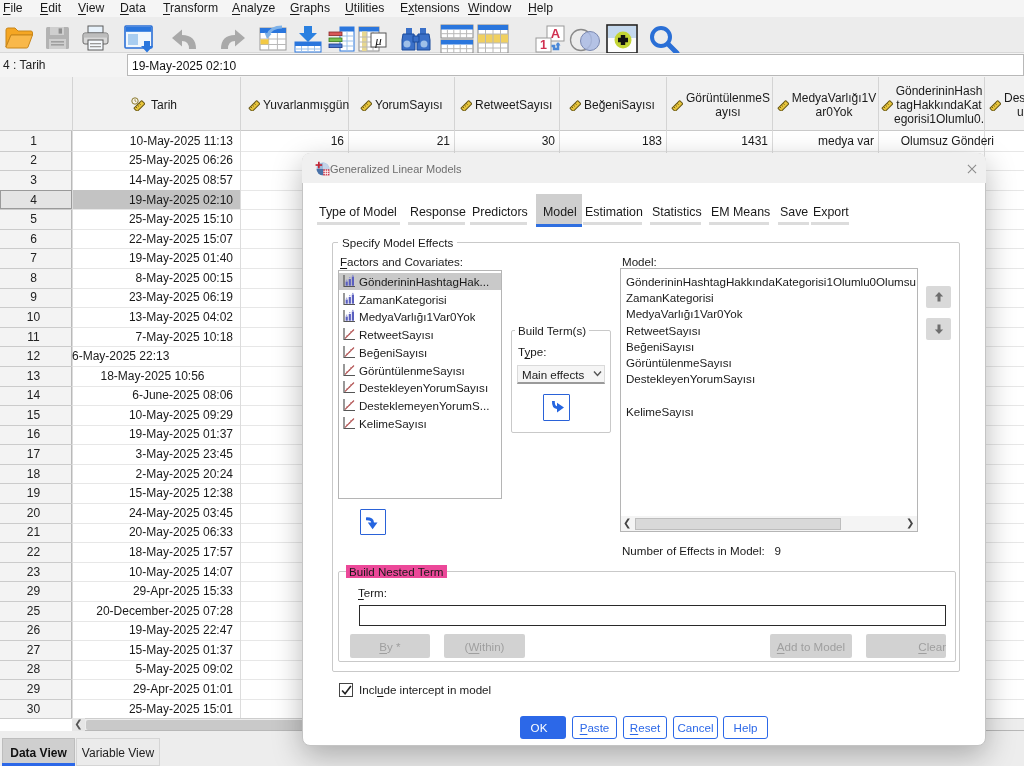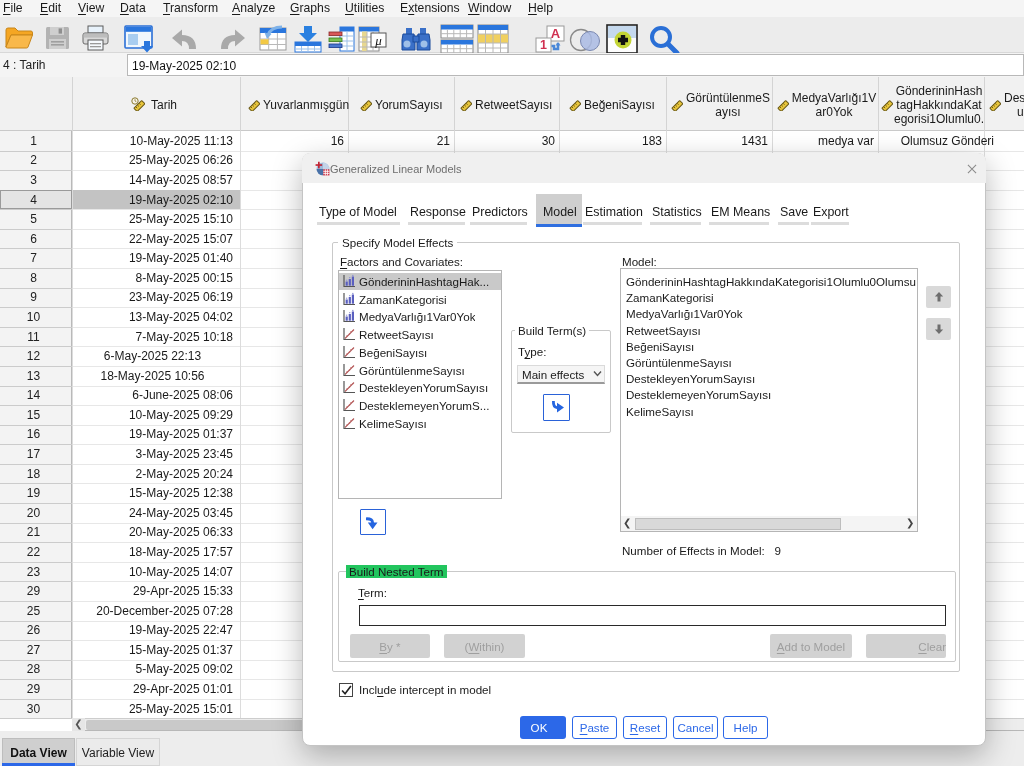--- a/index.html
+++ b/index.html
@@ -374,21 +374,21 @@
 <div class="txt" style="left:72px;top:251.27px;width:161px;text-align:right;font-size:12px;color:#1a1a1a">19-May-2025 01:40</div>
 <div class="txt" style="left:0;top:270.85px;width:67px;text-align:center;font-size:12px;color:#222">8</div>
 <div class="txt" style="left:72px;top:270.85px;width:161px;text-align:right;font-size:12px;color:#1a1a1a">8-May-2025 00:15</div>
 <div class="txt" style="left:0;top:290.43px;width:67px;text-align:center;font-size:12px;color:#222">9</div>
 <div class="txt" style="left:72px;top:290.43px;width:161px;text-align:right;font-size:12px;color:#1a1a1a">23-May-2025 06:19</div>
 <div class="txt" style="left:0;top:310.01px;width:67px;text-align:center;font-size:12px;color:#222">10</div>
 <div class="txt" style="left:72px;top:310.01px;width:161px;text-align:right;font-size:12px;color:#1a1a1a">13-May-2025 04:02</div>
 <div class="txt" style="left:0;top:329.59px;width:67px;text-align:center;font-size:12px;color:#222">11</div>
 <div class="txt" style="left:72px;top:329.59px;width:161px;text-align:right;font-size:12px;color:#1a1a1a">7-May-2025 10:18</div>
 <div class="txt" style="left:0;top:349.17px;width:67px;text-align:center;font-size:12px;color:#222">12</div>
-<div class="txt" style="left:72px;top:349.17px;width:161px;text-align:center;font-size:12px;color:#1a1a1a">6-May-2025 22:13</div>
+<div class="txt" style="left:72px;top:349.17px;width:161px;text-align:left;font-size:12px;color:#1a1a1a">6-May-2025 22:13</div>
 <div class="txt" style="left:0;top:368.75px;width:67px;text-align:center;font-size:12px;color:#222">13</div>
 <div class="txt" style="left:72px;top:368.75px;width:161px;text-align:center;font-size:12px;color:#1a1a1a">18-May-2025 10:56</div>
 <div class="txt" style="left:0;top:388.33px;width:67px;text-align:center;font-size:12px;color:#222">14</div>
 <div class="txt" style="left:72px;top:388.33px;width:161px;text-align:right;font-size:12px;color:#1a1a1a">6-June-2025 08:06</div>
 <div class="txt" style="left:0;top:407.91px;width:67px;text-align:center;font-size:12px;color:#222">15</div>
 <div class="txt" style="left:72px;top:407.91px;width:161px;text-align:right;font-size:12px;color:#1a1a1a">10-May-2025 09:29</div>
 <div class="txt" style="left:0;top:427.49px;width:67px;text-align:center;font-size:12px;color:#222">16</div>
 <div class="txt" style="left:72px;top:427.49px;width:161px;text-align:right;font-size:12px;color:#1a1a1a">19-May-2025 01:37</div>
 <div class="txt" style="left:0;top:447.07px;width:67px;text-align:center;font-size:12px;color:#222">17</div>
 <div class="txt" style="left:72px;top:447.07px;width:161px;text-align:right;font-size:12px;color:#1a1a1a">3-May-2025 23:45</div>
@@ -582,37 +582,36 @@
     </svg>
     <div class="txt" style="left:320px;top:102px;font-size:11.6px;color:#1a1a1a"><u>M</u>odel:</div>
     <div class="abs" style="left:318px;top:115px;width:298px;height:264px;background:#fff;border:1px solid #b5b5b5"></div>
     <div class="txt" style="left:324px;top:122.0px;font-size:11.6px;color:#1a1a1a;width:290px;overflow:hidden">GönderininHashtagHakkındaKategorisi1Olumlu0Olumsuz</div>
     <div class="txt" style="left:324px;top:138.2px;font-size:11.6px;color:#1a1a1a;width:290px;overflow:hidden">ZamanKategorisi</div>
     <div class="txt" style="left:324px;top:154.4px;font-size:11.6px;color:#1a1a1a;width:290px;overflow:hidden">MedyaVarlığı1Var0Yok</div>
     <div class="txt" style="left:324px;top:170.6px;font-size:11.6px;color:#1a1a1a;width:290px;overflow:hidden">RetweetSayısı</div>
     <div class="txt" style="left:324px;top:186.8px;font-size:11.6px;color:#1a1a1a;width:290px;overflow:hidden">BeğeniSayısı</div>
     <div class="txt" style="left:324px;top:203.0px;font-size:11.6px;color:#1a1a1a;width:290px;overflow:hidden">GörüntülenmeSayısı</div>
     <div class="txt" style="left:324px;top:219.2px;font-size:11.6px;color:#1a1a1a;width:290px;overflow:hidden">DestekleyenYorumSayısı</div>
-    <div class="txt" style="left:324px;top:235.4px;font-size:11.6px;color:#1a1a1a;width:290px;overflow:hidden">DesteklemeyenYorumSayısı</div>
     <div class="txt" style="left:324px;top:251.6px;font-size:11.6px;color:#1a1a1a;width:290px;overflow:hidden">KelimeSayısı</div>
     <div class="abs" style="left:319px;top:363px;width:296px;height:15px;background:#f4f4f4"></div>
     <div class="txt" style="left:321px;top:364px;font-size:10px;color:#444">❮</div>
     <div class="txt" style="left:604px;top:364px;font-size:10px;color:#444">❯</div>
     <div class="abs" style="left:333px;top:364.5px;width:206px;height:12px;background:#d9d9d9;border:1px solid #bdbdbd"></div>
     <div class="abs" style="left:624px;top:133px;width:25px;height:22px;background:#d9d9d9;border-radius:2px"></div>
 <svg class="abs" style="left:632px;top:138px" width="10" height="12" viewBox="0 0 12 13">
       <path d="M4.2 12 L7.8 12 L7.8 6 L11 6 L6 0.5 L1 6 L4.2 6 Z" fill="#6e6e6e"></path>
     </svg>
     <div class="abs" style="left:624px;top:165px;width:25px;height:22px;background:#d9d9d9;border-radius:2px"></div>
 <svg class="abs" style="left:632px;top:170px" width="10" height="12" viewBox="0 0 12 13">
       <path d="M4.2 1 L7.8 1 L7.8 7 L11 7 L6 12.5 L1 7 L4.2 7 Z" fill="#6e6e6e"></path>
     </svg>
     <div class="txt" style="left:320px;top:391px;font-size:11.6px;color:#1a1a1a">Number of Effects in Model:&nbsp;&nbsp;&nbsp;9</div>
     <div class="abs" style="left:36px;top:418px;width:618px;height:91px;border:1px solid #c9c9c9;border-radius:2px"></div>
-    <div class="txt" style="left:44px;top:412px;font-size:11.6px;color:#1a1a1a;background:#22c55e;padding:0 3px">Build Nested Term</div>
+    <div class="txt" style="left:44px;top:412px;font-size:11.6px;color:#1a1a1a;background:#ec4899;padding:0 3px">Build Nested Term</div>
     <div class="txt" style="left:56px;top:433px;font-size:11.6px;color:#1a1a1a"><u>T</u>erm:</div>
     <div class="abs" style="left:57px;top:452px;width:587px;height:21px;background:#fff;border:1.4px solid #2a2a2a"></div>
     <div class="abs" style="left:48px;top:481px;width:80px;height:24px;background:#d2d2d2;border-radius:2px"></div>
     <div class="txt" style="left:48px;top:487px;width:80px;text-align:center;font-size:11.6px;color:#9f9f9f"><u>B</u>y *</div>
     <div class="abs" style="left:142px;top:481px;width:81px;height:24px;background:#d2d2d2;border-radius:2px"></div>
     <div class="txt" style="left:142px;top:487px;width:81px;text-align:center;font-size:11.6px;color:#9f9f9f">(<u>W</u>ithin)</div>
     <div class="abs" style="left:468px;top:481px;width:82px;height:24px;background:#d2d2d2;border-radius:2px"></div>
     <div class="txt" style="left:468px;top:487px;width:82px;text-align:center;font-size:11.6px;color:#9f9f9f"><u>A</u>dd to Model</div>
     <div class="abs" style="left:564px;top:481px;width:80px;height:24px;background:#d2d2d2;border-radius:2px"></div>
     <div class="txt" style="left:564px;top:487px;width:80px;text-align:right;font-size:11.6px;color:#9f9f9f"><u>C</u>lear</div>

